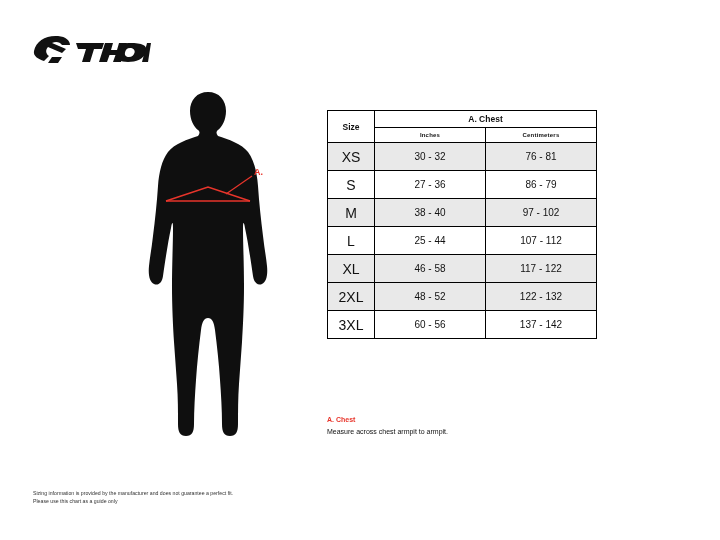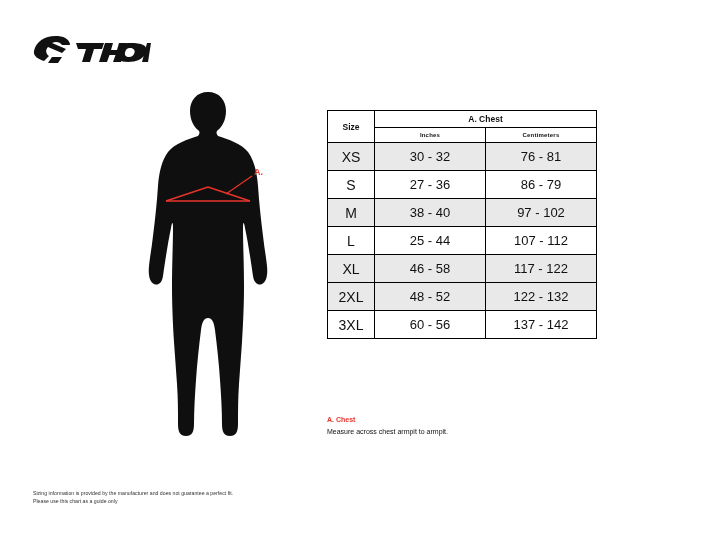--- a/index.html
+++ b/index.html
@@ -86,21 +86,21 @@
     font-weight: bold !important;
     height: 14px;
     letter-spacing: 0.2px;
   }
   .row-size {
     font-size: 14px;
     font-weight: bold;
     height: 27px;
   }
   .row-val {
-    font-size: 13px;
+    font-size: 10px;
     height: 27px;
   }
   tr.shaded td { background: #e9e9e9; }
   tr.plain td { background: #ffffff; }
 
   
   .howto-title {
     position: absolute;
     left: 327px;
     top: 395px;

